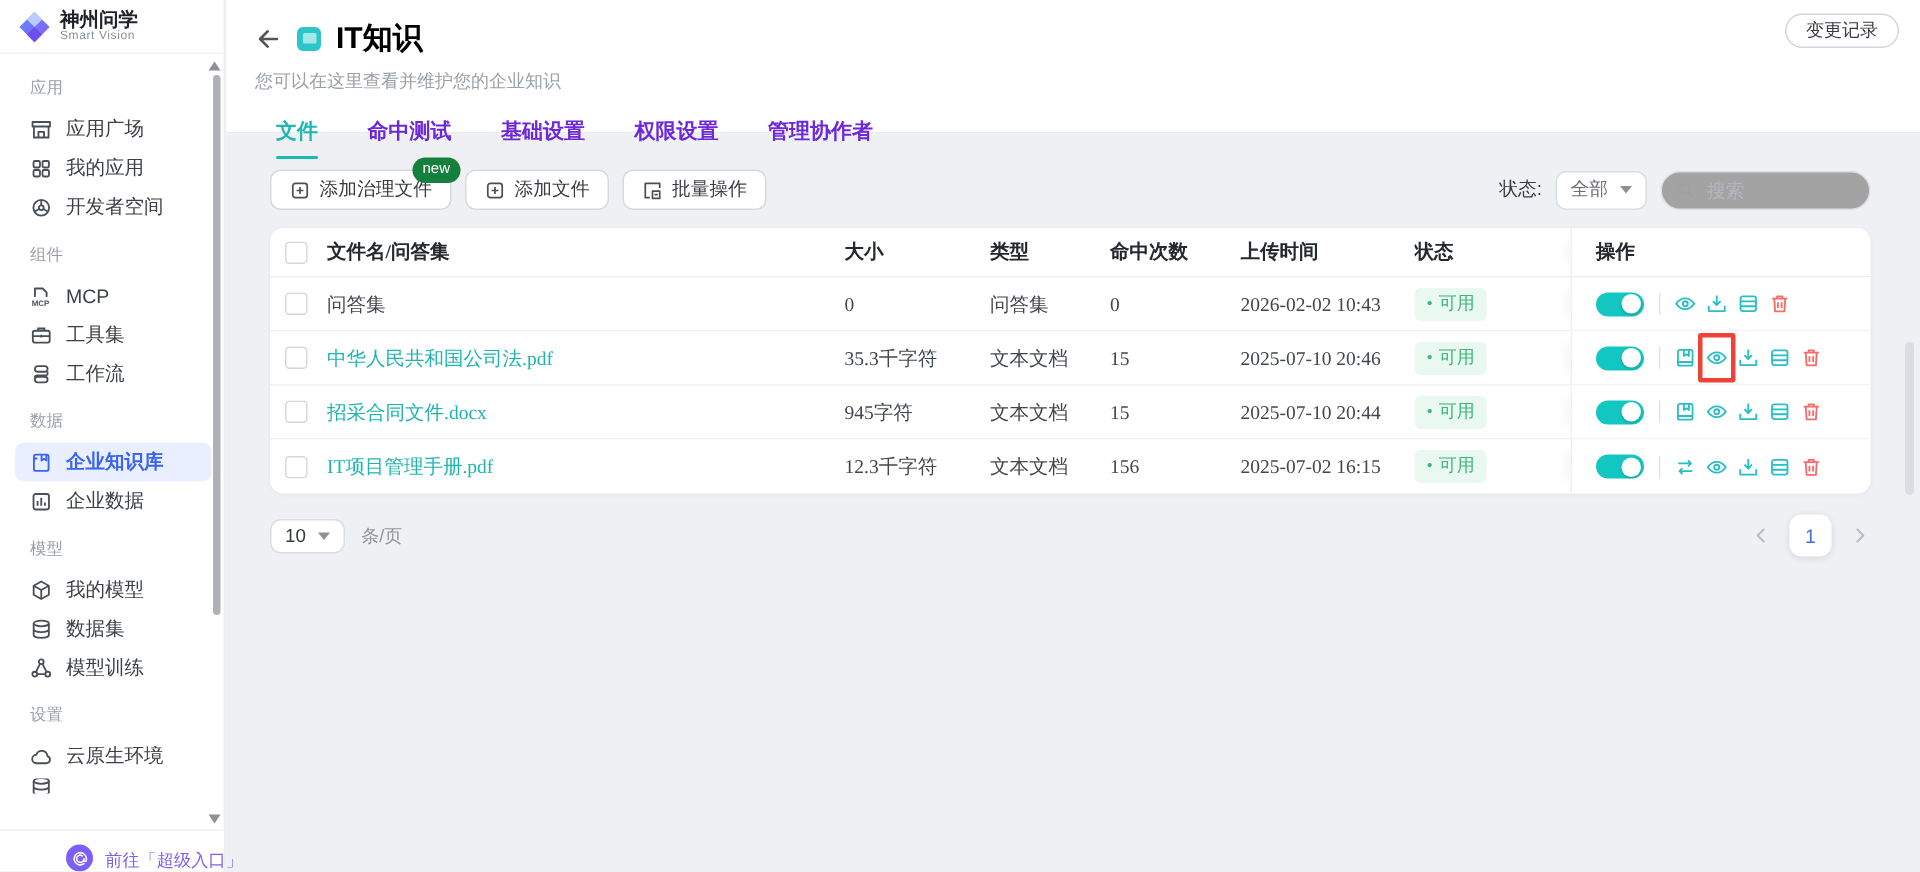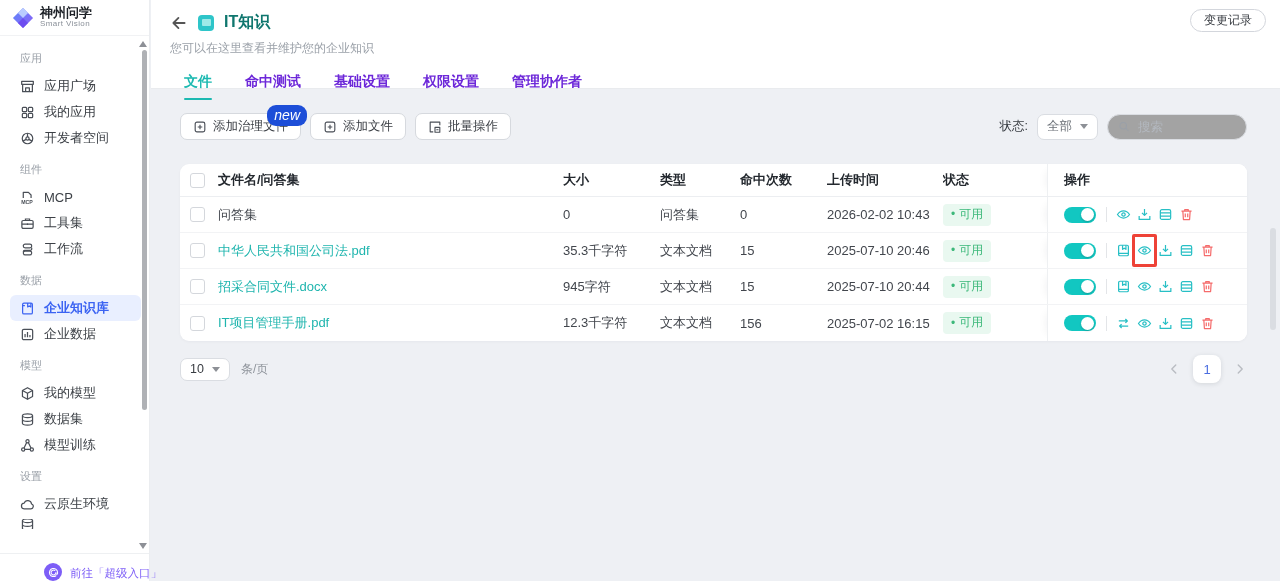--- a/index.html
+++ b/index.html
@@ -33,43 +33,43 @@
   .side-footer .flabel { color:#7d5ef7; font-size:11.5px; white-space:nowrap; }
   .ficon { width:18px; height:18px; border-radius:50%; background:#7d5ef7; display:flex; align-items:center; justify-content:center; flex:none; }
 
   
   .main { position:absolute; left:151px; top:0; width:1129px; height:581px; }
   .page-head { background:#fff; border-bottom:1px solid #e9ebee; padding:12px 0 0 19px; height:89px; position:relative; }
   .title-row { display:flex; align-items:center; gap:10px; }
   .back-btn { color:#555; display:flex; cursor:pointer; }
   .kb-icon { width:16px; height:16px; border-radius:4px; background:#2ec5c9; display:flex; align-items:center; justify-content:center; }
   .kb-icon-inner { width:9px; height:7px; background:#9feae8; border-radius:1px; }
-  .page-title { font-size:16px; font-weight:bold; color:#0f766e; }
+  .page-title { font-size:20px; font-weight:bold; color:#000000; }
   .page-sub { font-size:12px; color:#9aa0a8; margin:7px 0 0 0; }
   .changelog-btn { position:absolute; right:14px; top:9px; height:23px; padding:0 13px; background:#fff; border:1px solid #d3d6dc; border-radius:13px; font-size:12px; color:#383c42; display:flex; align-items:center; cursor:pointer; }
   .tabs { display:flex; gap:33px; margin:16px 0 0 -4px; padding-left:18px; }
   .tab { font-size:14px; font-weight:bold; color:#6d28d9; padding-bottom:9px; cursor:pointer; position:relative; }
   .tab.active { color:#1cb9b1; }
   .tab.active::after { content:""; position:absolute; left:0; right:0; bottom:0; height:2px; background:#1cb9b1; border-radius:1px; }
 
   .content { padding:24px 33px 0 29px; }
   .toolbar { display:flex; align-items:center; }
   .tb-btn { height:27px; display:flex; align-items:center; gap:6px; background:#fff; border:1px solid #d6d9de; border-radius:7px; padding:0 12px; font-size:12.5px; color:#383c42; margin-right:9px; position:relative; cursor:pointer; }
   .tb-btn .bico { color:#4a4f57; display:flex; }
-  .new-badge { position:absolute; top:-9px; right:-7px; background:#1d4ed8; color:#fff; font-size:14px; line-height:1; padding:3px 7px 4px; border-radius:9px; font-style:italic; }
+  .new-badge { position:absolute; top:-9px; right:-7px; background:#15803d; color:#fff; font-size:10px; line-height:1; padding:3px 7px 4px; border-radius:9px; }
   .tb-right { margin-left:auto; display:flex; align-items:center; gap:9px; }
   .status-label { color:#383c42; font-size:12.5px; }
   .status-select { height:26px; min-width:57px; border:1px solid #dadde2; border-radius:7px; background:#fff; display:flex; align-items:center; gap:8px; padding:0 9px; color:#6b7077; font-size:12.5px; cursor:pointer; }
   .caret { width:0; height:0; border-left:4px solid transparent; border-right:4px solid transparent; border-top:5px solid #8d9096; }
   .search-box { width:140px; height:26px; border:1px solid #dadde2; border-radius:13px; background:#a3a3a3; display:flex; align-items:center; gap:6px; padding:0 10px; color:#9aa0a8; }
   .search-box input { border:none; outline:none; width:100px; font-size:12.5px; color:#383c42; font-family:inherit; background:transparent; }
   .search-box input::placeholder { color:#b3b8bf; }
 
   
-  .table-card { margin-top:24px; background:#fff; border-radius:9px; box-shadow:0 1px 3px rgba(25,30,40,.04); width:1067px; overflow:hidden; position:relative; }
+  .table-card { margin-top:12px; background:#fff; border-radius:9px; box-shadow:0 1px 3px rgba(25,30,40,.04); width:1067px; overflow:hidden; position:relative;font-family:Liberation Serif, serif; }
   .trow { display:grid; grid-template-columns:38px 345px 97px 80px 87px 116px 104px 200px; align-items:center; }
   .trow.head { height:33px; border-bottom:1px solid #eceef1; font-weight:bold; color:#24292f; font-size:13px; }
   .trow.body { height:36px; border-bottom:1px solid #f2f3f5; font-size:13px; color:#42464d; }
   .trow.body:last-child { border-bottom:none; }
   .cell { overflow:hidden; white-space:nowrap; text-overflow:ellipsis; }
   .cell.chk { padding-left:10px; }
   .checkbox { width:15px; height:15px; border:1px solid #d4d7dc; border-radius:3px; background:#fff; cursor:pointer; }
   .file-link { color:#1fb5ae; cursor:pointer; }
   .badge { display:inline-flex; align-items:center; gap:4px; background:#e9f8f0; color:#3cb87a; font-size:12px; border-radius:4px; padding:2px 8px 3px; }
   .col-action { height:100%; display:flex; align-items:center; border-left:1px solid #eef0f2; box-shadow:-8px 0 10px -8px rgba(31,35,41,.07); padding-left:16px; background:#fff; }

